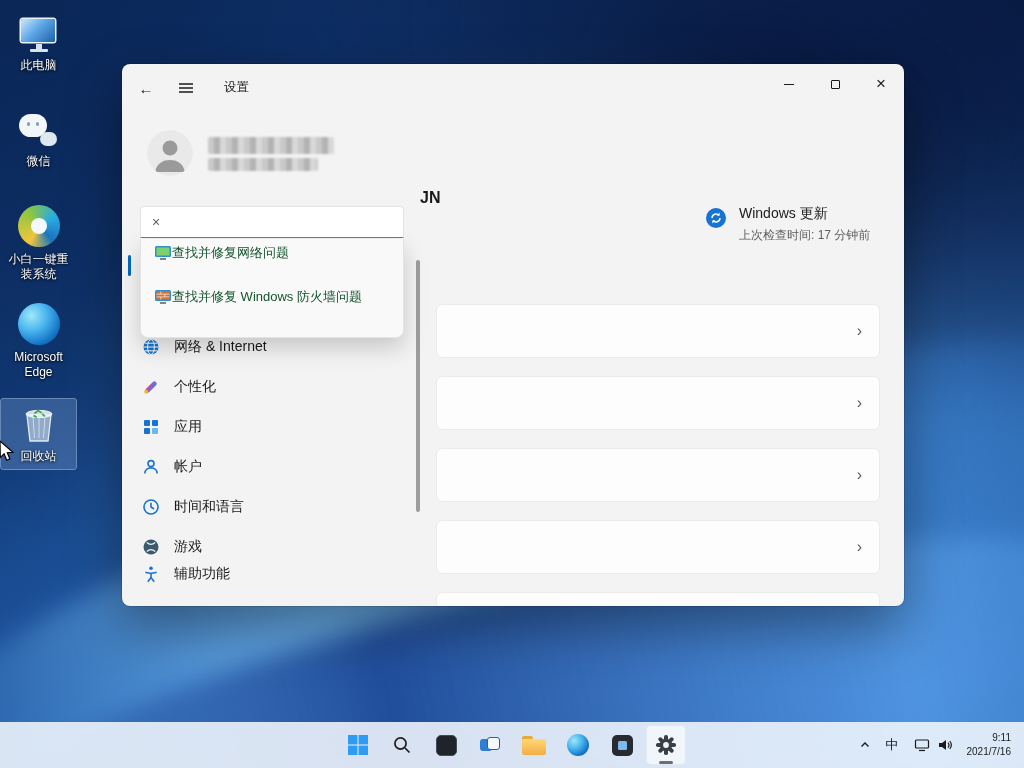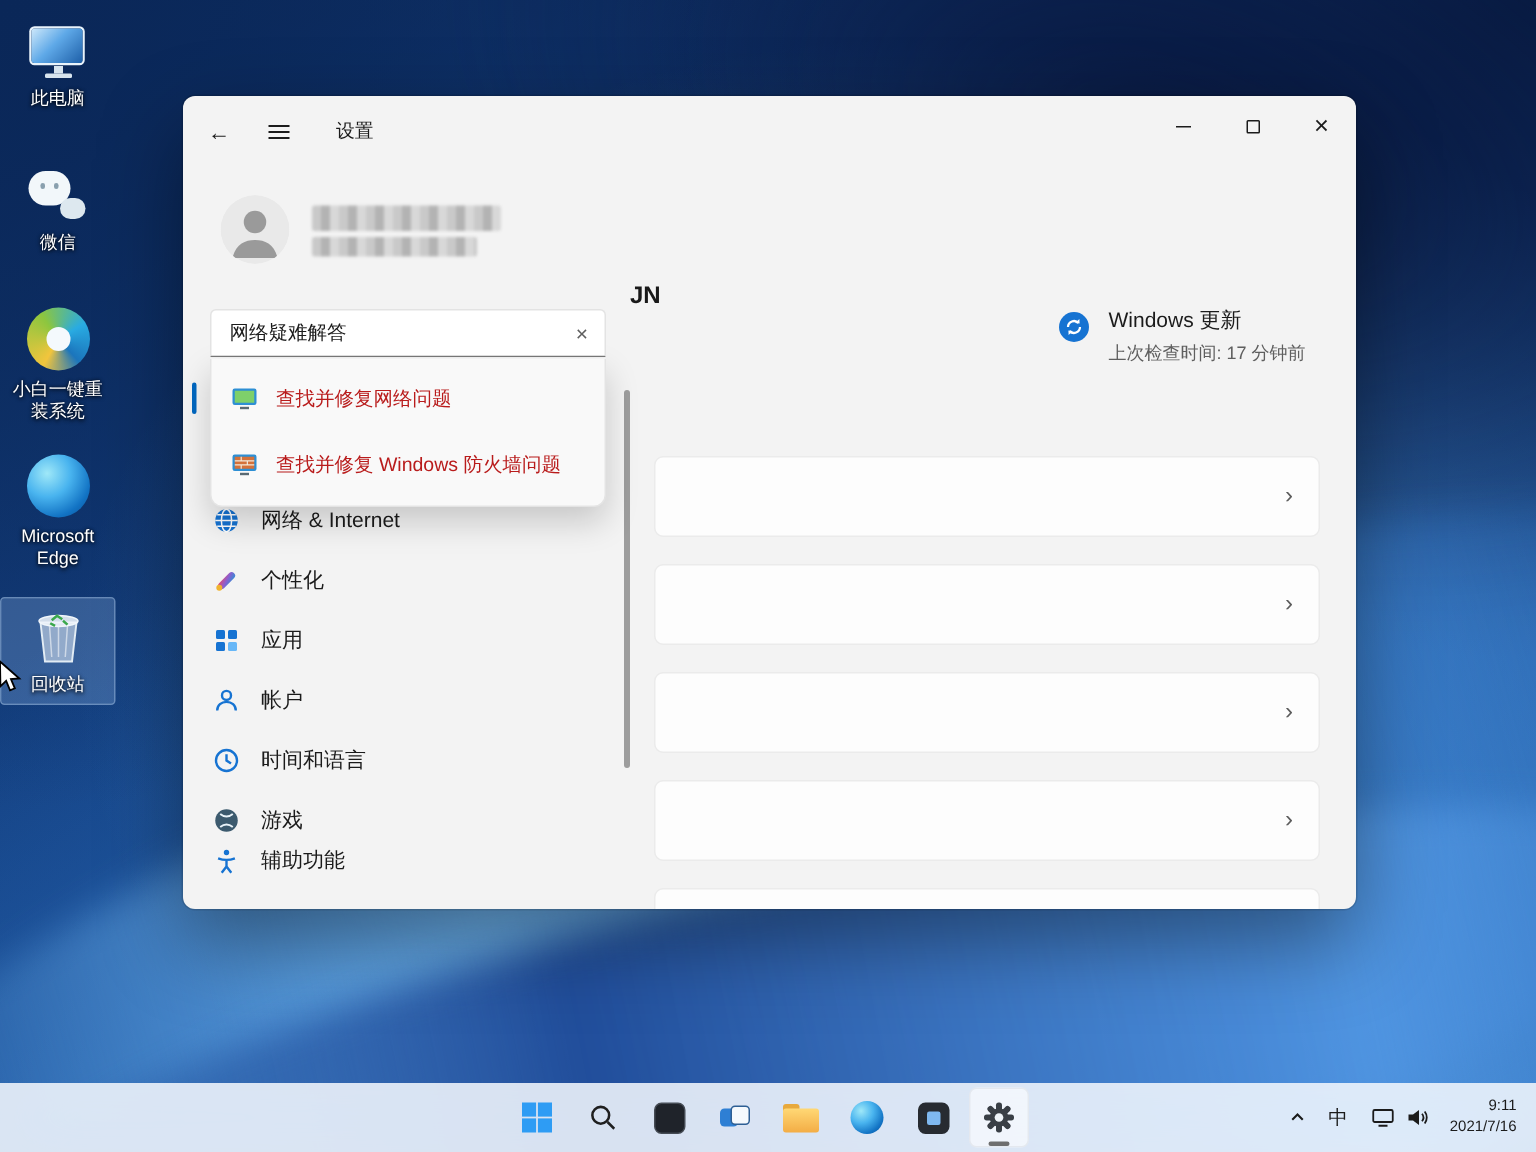--- a/index.html
+++ b/index.html
@@ -70,21 +70,21 @@
 
   .searchbox { position:absolute; left:18px; top:142px; width:264px; height:32px; background:#fff;
                border:1px solid #e3e3e3; border-bottom:1.5px solid #767676; border-radius:4px 4px 0 0;
                display:flex; align-items:center; z-index:6; }
   .searchbox input { border:none; outline:none; flex:1; font-size:13px; padding:0 6px 0 12px; color:#1b1b1b; background:transparent; font-family:inherit; }
   .clear-btn { width:30px; text-align:center; color:#5f5f5f; font-size:14px; }
 
   .dropdown { position:absolute; left:18px; top:175px; width:264px; background:#f9f9f9;
               border:1px solid #e4e4e4; border-top:none; border-radius:0 0 8px 8px;
               box-shadow:0 10px 22px rgba(0,0,0,0.18); padding:5px 0; z-index:5; }
-  .dd-item { height:44px; display:flex; align-items:center; gap:12px; padding:0 13px; font-size:13px; color:#b91c1c; }
+  .dd-item { height:44px; display:flex; gap:0; padding:0 13px; font-size:13px; color:#14532d; }
 
   .pill { position:absolute; left:6px; top:191px; width:3px; height:21px; border-radius:2px; background:#0067c0; }
 
   .nav-item { position:absolute; left:6px; width:286px; height:36px; border-radius:5px; display:flex; align-items:center; gap:14px; padding-left:14px; font-size:14px; color:#1b1b1b; }
   .nicon { width:18px; height:18px; display:flex; align-items:center; justify-content:center; flex:0 0 18px; }
 
   .sb { position:absolute; left:294px; top:196px; width:4px; height:252px; border-radius:2px; background:#9d9d9d; }
 
   .heading { position:absolute; left:298px; top:125px; font-size:16px; font-weight:700; color:#191919; }
 
@@ -199,21 +199,20 @@
     <svg width="46" height="46" viewBox="0 0 46 46">
       <circle cx="23" cy="23" r="23" fill="#e9e9e9"></circle>
       <circle cx="23" cy="18" r="7.5" fill="#9a9a9a"></circle>
       <path d="M8,42c2,-9 8,-12 15,-12s13,3 15,12" fill="#9a9a9a"></path>
     </svg>
   </div>
   <div class="redact redact1"></div>
   <div class="redact redact2"></div>
 
   <div class="searchbox">
-    <input value="网络疑难解答" style="">
     <div class="clear-btn">
       <span>×</span>
     </div>
   </div>
 
   <div class="dropdown">
     <div class="dd-item">
       <svg width="18" height="18" viewBox="0 0 18 18">
         <rect x="1" y="2" width="16" height="11" rx="1.5" fill="#2e8fd4"></rect>
         <rect x="2.5" y="3.5" width="13" height="8" fill="#7ed06a"></rect>

